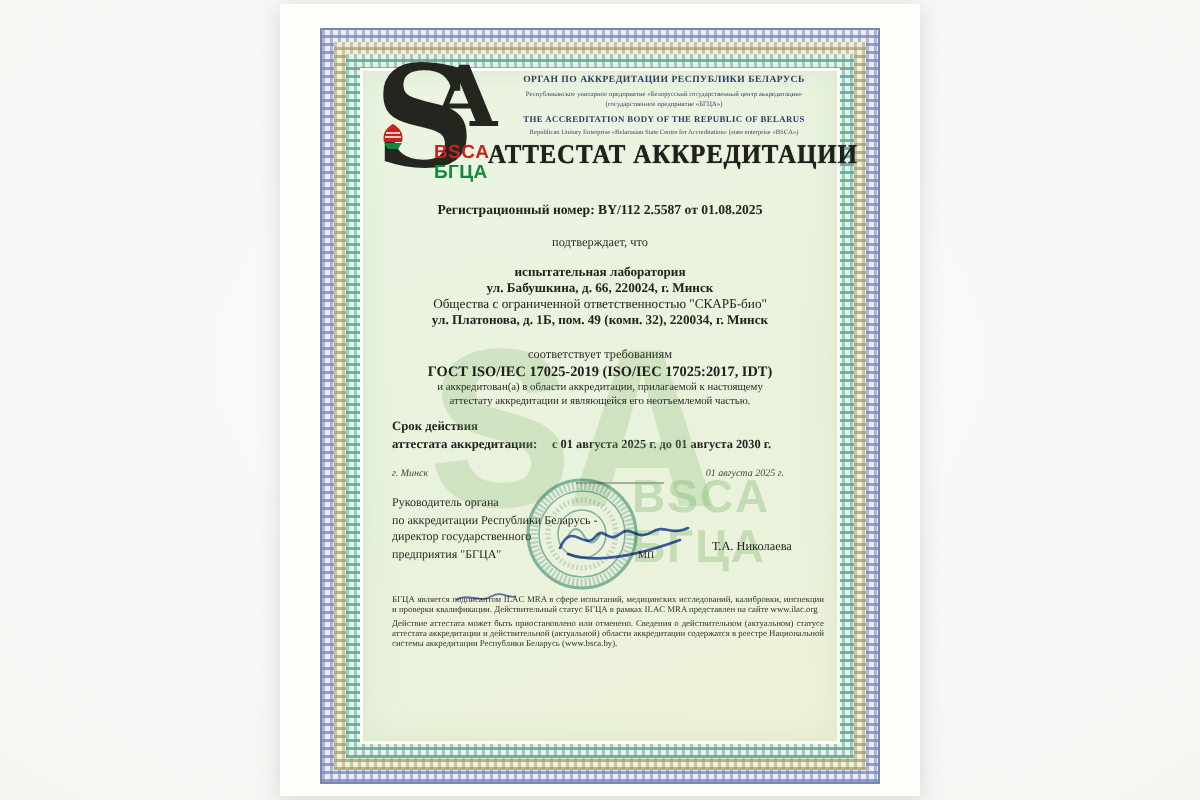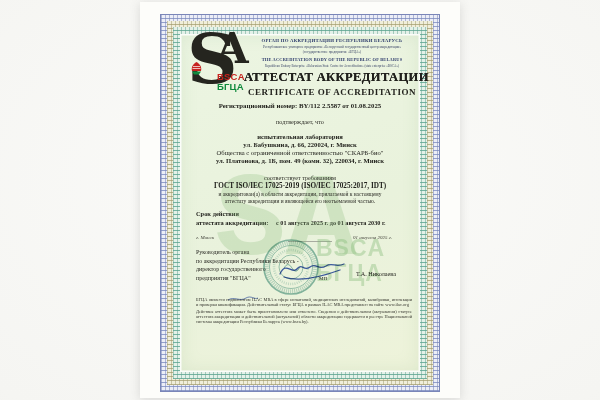--- a/index.html
+++ b/index.html
@@ -105,21 +105,20 @@
       <span class="logo-bsca">BSCA</span>
       <span class="logo-bgca">БГЦА</span>
     </div>
 
     <div class="abs hdr ctr org-ru">ОРГАН ПО АККРЕДИТАЦИИ РЕСПУБЛИКИ БЕЛАРУСЬ</div>
     <div class="abs hdr ctr org-ru-s1">Республиканское унитарное предприятие «Белорусский государственный центр аккредитации»</div>
     <div class="abs hdr ctr org-ru-s2">(государственное предприятие «БГЦА»)</div>
     <div class="abs hdr ctr org-en">THE ACCREDITATION BODY OF THE REPUBLIC OF BELARUS</div>
     <div class="abs hdr ctr org-en-s">Republican Unitary Enterprise «Belarusian State Centre for Accreditation» (state enterprise «BSCA»)</div>
     <div class="abs hdr ctr title-ru">АТТЕСТАТ АККРЕДИТАЦИИ</div>
-    <div class="abs hdr ctr title-en">CERTIFICATE OF ACCREDITATION</div>
 
     <div class="abs bodycol ctr reg">Регистрационный номер: BY/112 2.5587 от 01.08.2025</div>
     <div class="abs bodycol ctr confirms">подтверждает, что</div>
     <div class="abs bodycol ctr lab">
       <div>испытательная лаборатория</div>
       <div>ул. Бабушкина, д. 66, 220024, г. Минск</div>
       <div>Общества с ограниченной ответственностью "СКАРБ-био"</div>
       <div>ул. Платонова, д. 1Б, пом. 49 (комн. 32), 220034, г. Минск</div>
     </div>
     <div class="abs bodycol ctr meets">соответствует требованиям</div>

